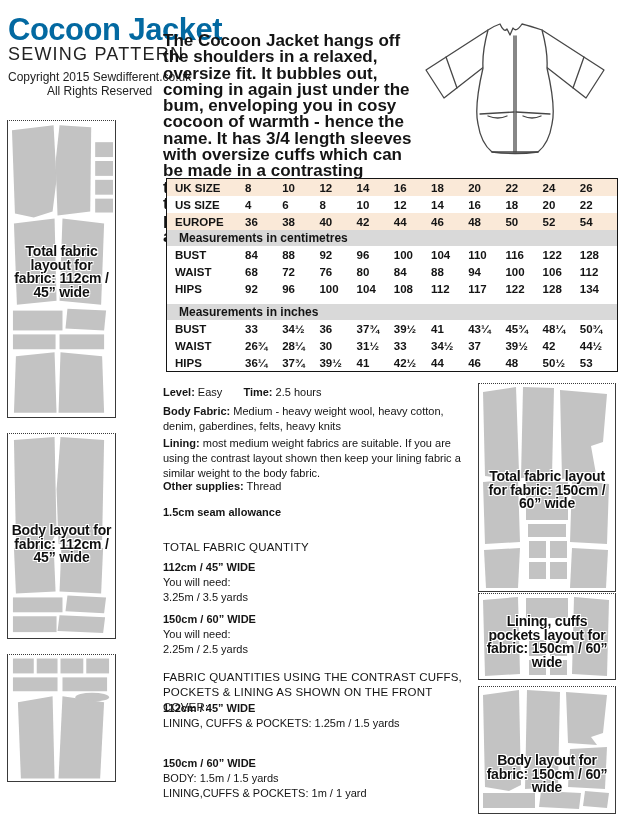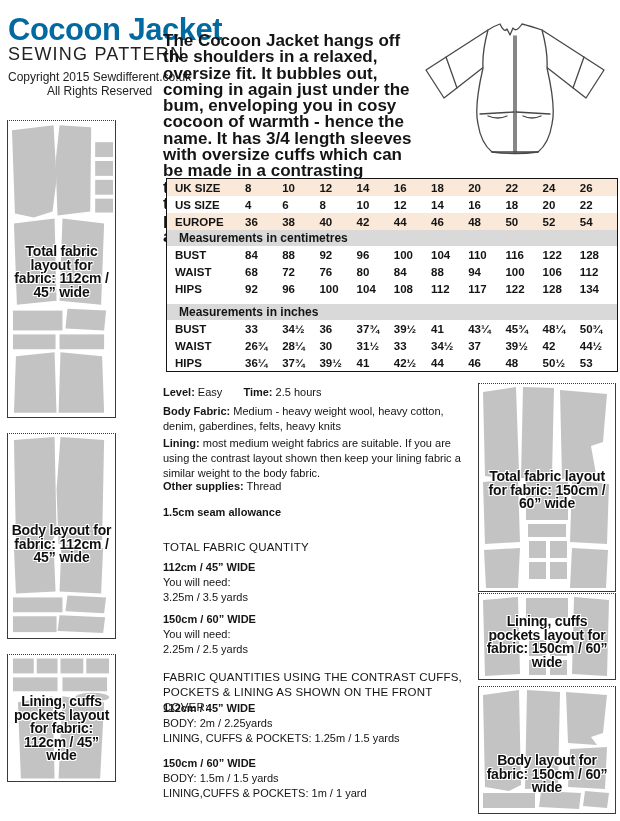--- a/index.html
+++ b/index.html
@@ -224,21 +224,20 @@
   </div>
   <div class="abs txt wideblock" style="top:612px;">
     <div class="w">150cm / 60” WIDE</div>
     <div>You will need:</div>
     <div>2.25m / 2.5 yards</div>
   </div>
 
   <div class="abs txt caps" style="top:670px;width:300px;">FABRIC QUANTITIES USING THE CONTRAST CUFFS, POCKETS &amp; LINING AS SHOWN ON THE FRONT COVER:</div>
   <div class="abs txt wideblock" style="top:701px;">
     <div class="w">112cm / 45” WIDE</div>
-    <div>BODY: 2m / 2.25yards</div>
     <div>LINING, CUFFS &amp; POCKETS: 1.25m / 1.5 yards</div>
   </div>
   <div class="abs txt wideblock" style="top:756px;">
     <div class="w">150cm / 60” WIDE</div>
     <div>BODY: 1.5m / 1.5 yards</div>
     <div>LINING,CUFFS &amp; POCKETS: 1m / 1 yard</div>
   </div>
 
   <div class="layout-box" style="left:7px;top:120px;width:107px;height:296px;">
     <svg width="107" height="296" viewBox="0 0 108 296">
@@ -279,21 +278,20 @@
       <rect class="piece" x="5" y="3" width="21" height="15"></rect>
       <rect class="piece" x="29" y="3" width="21" height="15"></rect>
       <rect class="piece" x="53" y="3" width="23" height="15"></rect>
       <rect class="piece" x="79" y="3" width="23" height="15"></rect>
       <rect class="piece" x="5" y="22" width="45" height="14"></rect>
       <rect class="piece" x="55" y="22" width="45" height="14"></rect>
       <ellipse class="piece" cx="85" cy="42" rx="17" ry="4.5"></ellipse>
       <polygon class="piece" points="10,47 45,41 47,124 13,124"></polygon>
       <polygon class="piece" points="55,41 97,47 93,124 51,124"></polygon>
     </svg>
-    <div class="caption" style="top:40px;">Lining, cuffs pockets layout for fabric: 112cm / 45” wide</div>
   </div>
 
   <div class="layout-box" style="left:478px;top:383px;width:136px;height:207px;">
     <svg width="136" height="207" viewBox="0 0 136 207">
       <polygon class="piece" points="4,8 37,3 40,88 30,95 6,92"></polygon>
       <polygon class="piece" points="44,3 75,4 73,92 42,94"></polygon>
       <polygon class="piece" points="81,6 128,10 124,58 112,62 117,90 83,95"></polygon>
       <polygon class="piece" points="4,98 39,95 41,158 6,160"></polygon>
       <rect class="piece" x="47" y="98" width="42" height="38"></rect>
       <polygon class="piece" points="93,96 130,100 128,160 91,158"></polygon>

